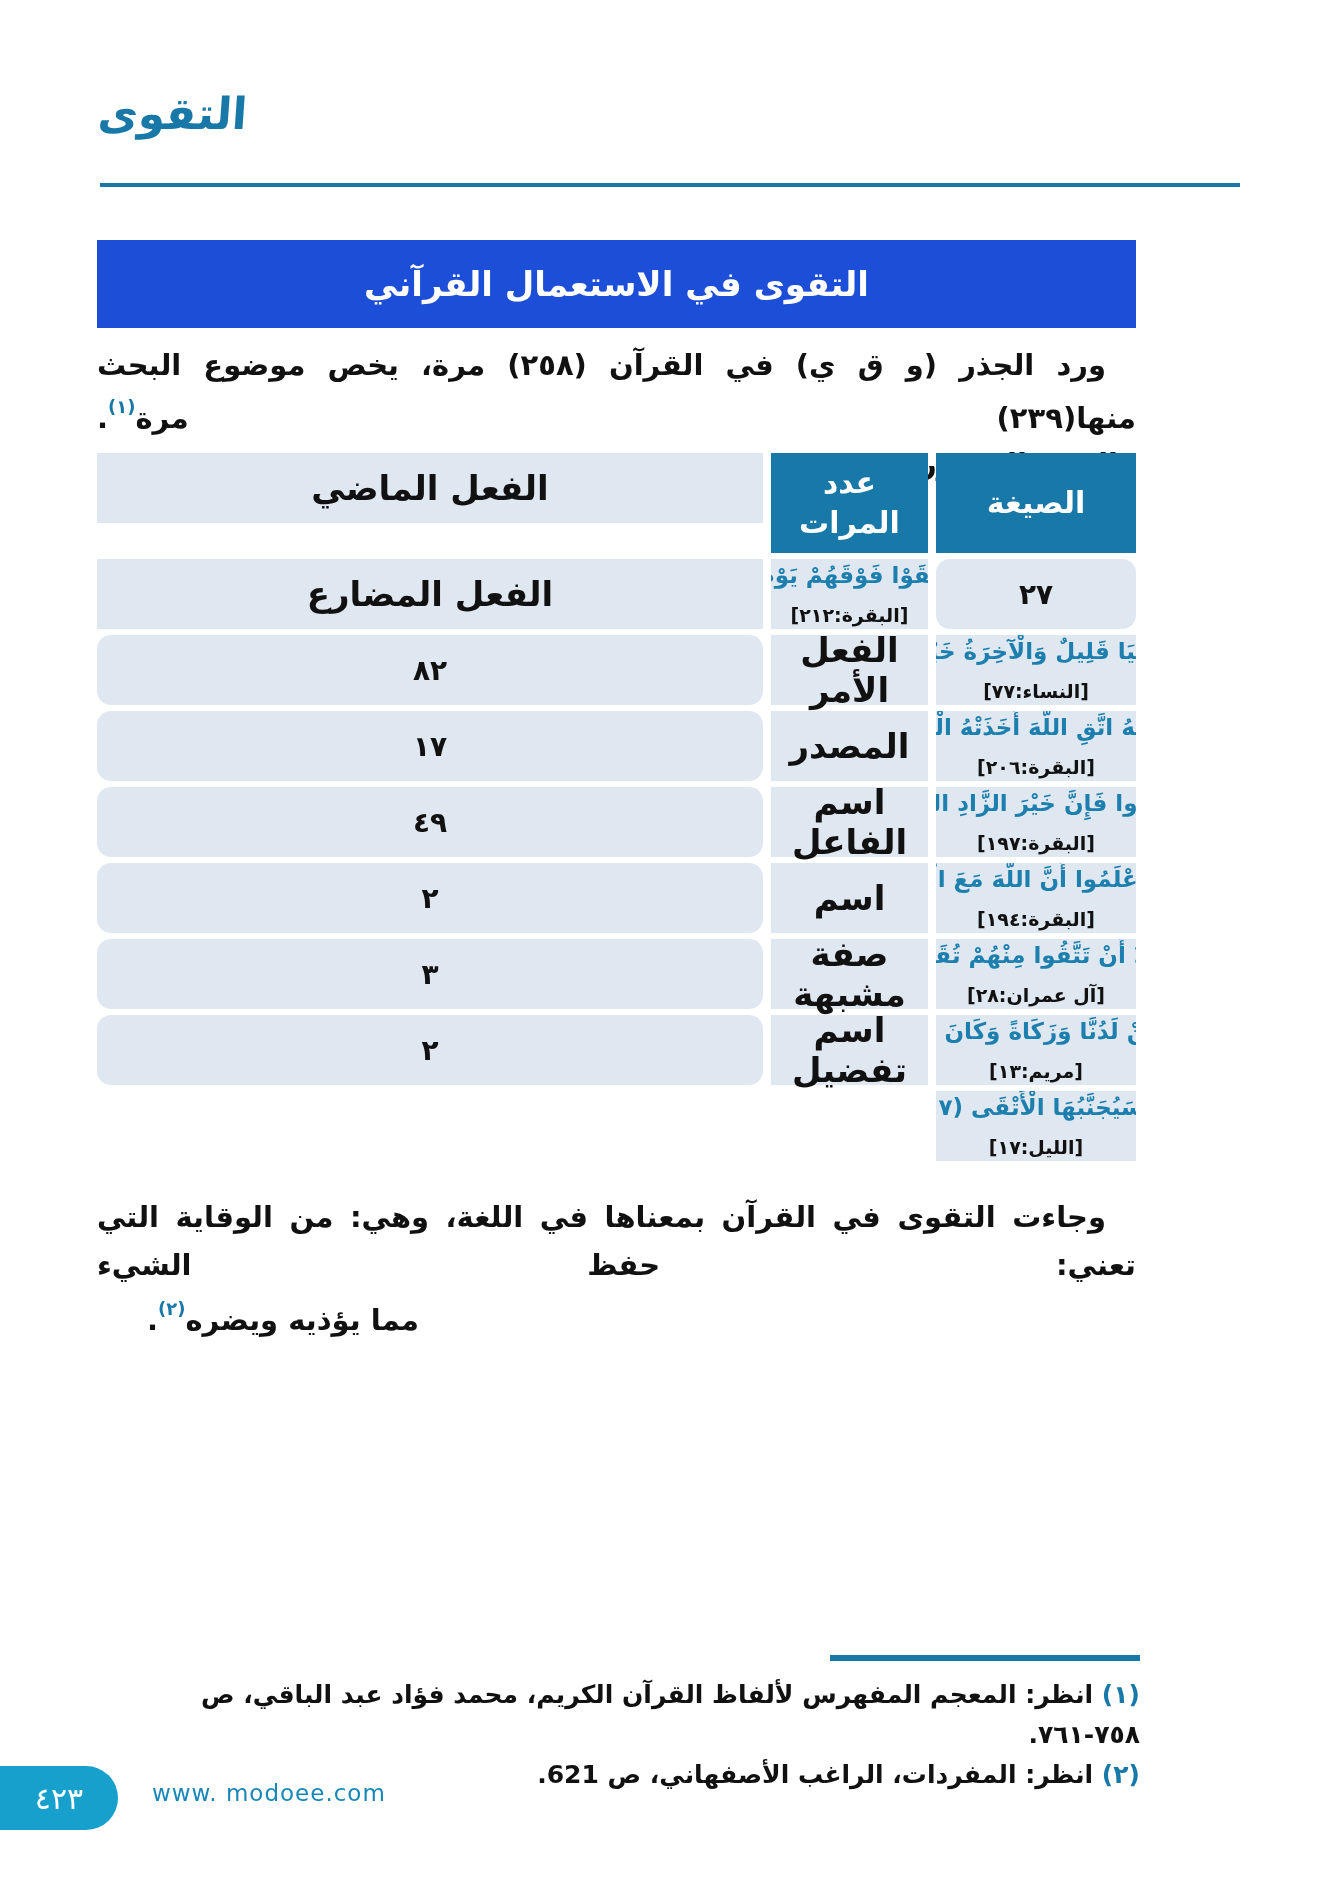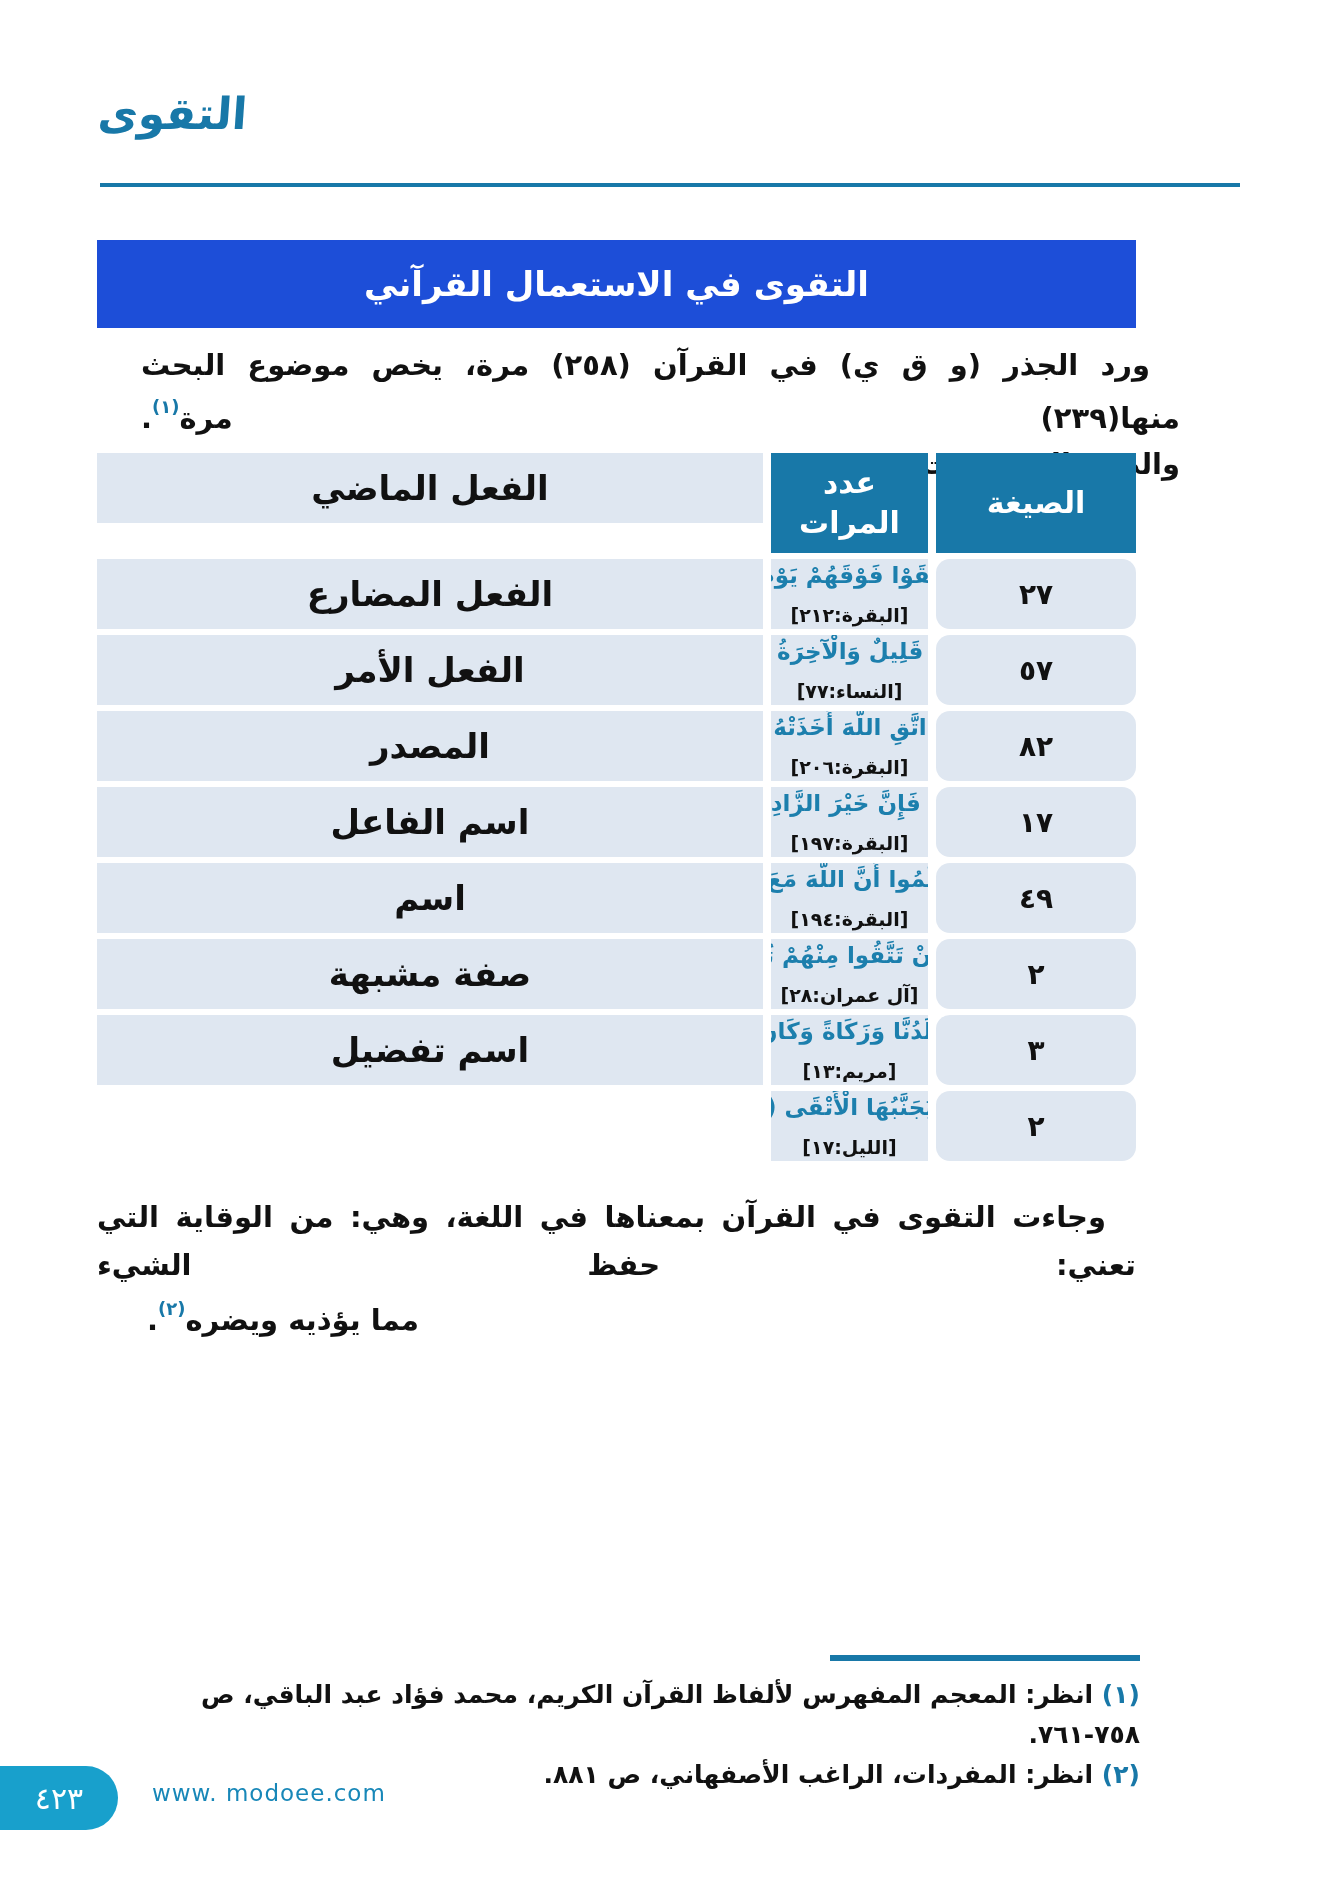--- a/index.html
+++ b/index.html
@@ -28,21 +28,21 @@
   
   .banner {
     left:97px; top:240px; width:1039px; height:88px;
     background:#1d4ed8;
     color:#ffffff;
     display:flex; align-items:center; justify-content:center;
     font-size:34px; font-weight:bold;
   }
 
   
-  .intro { left:97px; top:342px; width:1039px; font-size:29px; font-weight:bold; line-height:46px;margin-left:44px; }
+  .intro { left:97px; top:342px; width:1039px; font-size:29px; font-weight:bold; line-height:46px; }
   .intro .line1 { text-align:justify; text-align-last:justify; text-indent:30px; }
   .intro .line2 { text-align:right; }
   sup.fn-ref { color:#1878A8; font-size:18px; font-weight:bold; position:relative; top:-4px; }
 
   
   .quran-table {
     left:97px; top:453px; width:1039px;
     display:grid;
     grid-template-columns:200px 157px 666px; 
     gap:6px 8px;
@@ -108,21 +108,20 @@
   <div class="th">عدد المرات</div>
 
   <div class="td form">الفعل الماضي</div>
   <div class="td count">٢٧</div>
   <div class="td example">
     <span class="verse">﴿وَالَّذِينَ اتَّقَوْا فَوْقَهُمْ يَوْمَ الْقِيَامَةِ﴾</span>
     <span class="vref">[البقرة:٢١٢]</span>
   </div>
 
   <div class="td form">الفعل المضارع</div>
-  <div class="td count">٥٧</div>
   <div class="td example">
     <span class="verse">﴿قُلْ مَتَاعُ الدُّنْيَا قَلِيلٌ وَالْآخِرَةُ خَيْرٌ لِمَنِ اتَّقَى﴾</span>
     <span class="vref">[النساء:٧٧]</span>
   </div>
 
   <div class="td form">الفعل الأمر</div>
   <div class="td count">٨٢</div>
   <div class="td example">
     <span class="verse">﴿وَإِذَا قِيلَ لَهُ اتَّقِ اللَّهَ أَخَذَتْهُ الْعِزَّةُ بِالْإِثْمِ﴾</span>
     <span class="vref">[البقرة:٢٠٦]</span>
@@ -170,20 +169,20 @@
 </div>
 
 <div class="abs fn-separator"></div>
 <div class="abs footnotes">
   <div>
     <span class="fn-marker">(١)</span>
     <span>انظر: المعجم المفهرس لألفاظ القرآن الكريم، محمد فؤاد عبد الباقي، ص ٧٥٨-٧٦١.</span>
   </div>
   <div>
     <span class="fn-marker">(٢)</span>
-    <span>انظر: المفردات، الراغب الأصفهاني، ص ٨٨١.</span>
+    <span>انظر: المفردات، الراغب الأصفهاني، ص 621.</span>
   </div>
 </div>
 
 <div class="abs page-tab">
   <span>٤٢٣</span>
 </div>
 <div class="abs website">www. modoee.com</div>
 
 </body></html>

